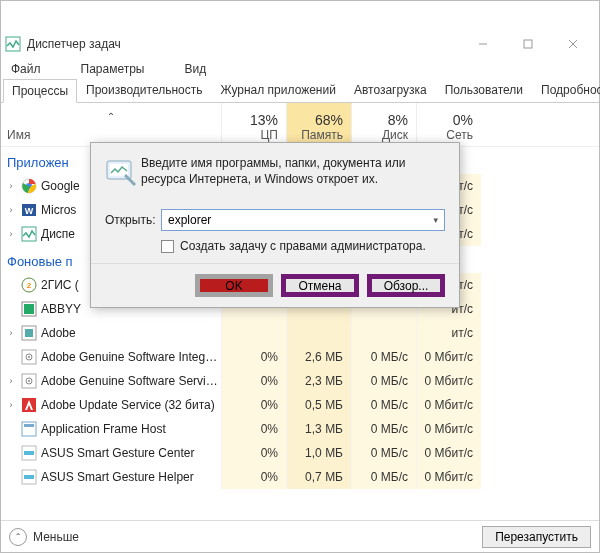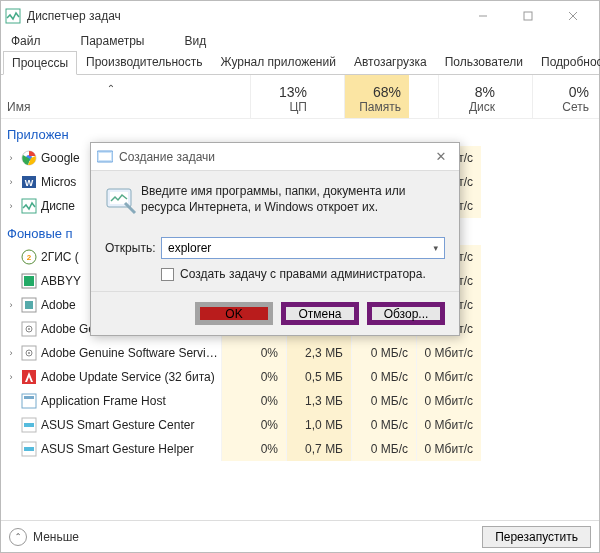--- a/index.html
+++ b/index.html
@@ -1,32 +1,32 @@
 <!DOCTYPE html>
 <html><head>
   <meta charset="utf-8">
   <style>
     * { box-sizing: border-box; margin: 0; padding: 0; font-family: "Segoe UI", Tahoma, sans-serif; }
     body { width: 600px; height: 553px; background: #fff; position: relative; overflow: hidden; }
     .window { border: 1px solid #bbb; width: 600px; height: 553px; background: #fff; display: flex; flex-direction: column; }
-    .titlebar { height: 30px; display: flex; align-items: center; padding: 0 4px; background: #fff; }
+    .titlebar { height: 30px; display: flex; align-items: center; padding: 0 4px; background: #fff; margin-top: 28px; }
     .titlebar-icon { width: 16px; height: 16px; margin-right: 6px; }
     .titlebar-title { font-size: 12px; flex: 1; color: #333; }
     .win-controls { display: flex; }
     .win-btn { width: 45px; height: 28px; display: flex; align-items: center; justify-content: center; font-size: 10px; }
     .win-btn svg { width: 10px; height: 10px; }
     .menubar { height: 20px; display: flex; align-items: center; padding: 0 2px; font-size: 12px; gap: 24px; }
     .menu-item { padding: 2px 8px; color: #333; }
     .tabbar { height: 24px; display: flex; align-items: flex-end; border-bottom: 1px solid #ccc; padding-left: 2px; background: #fff; }
     .tab { font-size: 12px; padding: 4px 8px; border: 1px solid transparent; color: #333; white-space: nowrap; }
     .tab.active { border: 1px solid #ccc; border-bottom: 1px solid #fff; background: #fff; position: relative; top: 1px; }
     .headers { display: flex; height: 44px; border-bottom: 1px solid #eee; }
     .col-name { width: 220px; display: flex; flex-direction: column; justify-content: flex-end; padding: 4px 6px; font-size: 12px; color: #555; }
     .col-name .sort { text-align: center; font-size: 10px; padding-bottom: 6px; color: #444;}
-    .col-stat { width: 65px; display: flex; flex-direction: column; justify-content: flex-end; align-items: flex-end; padding: 4px 8px; font-size: 12px; border-left: 1px solid #eee; margin-left: 29px; }
+    .col-stat { width: 65px; display: flex; flex-direction: column; justify-content: flex-end; align-items: flex-end; padding: 4px 8px; font-size: 12px; border-left: 1px solid #eee; }
     .col-stat .pct { font-size: 14px; color: #333; }
     .col-stat .lbl { font-size: 12px; color: #555; }
     .col-stat.hl2 { background: #fbe5a3; }
     .body { flex: 1; overflow-y: auto; overflow-x: hidden; }
     .group-hdr { font-size: 13px; color: #1a5dc6; padding: 8px 6px 4px; }
     .row { display: flex; height: 24px; align-items: center; font-size: 12px; }
     .row .cell-name { width: 220px; display: flex; align-items: center; padding-left: 4px; overflow: hidden; white-space: nowrap; text-overflow: ellipsis; }
     .row .chev { width: 12px; font-size: 9px; color: #666; text-align: center; }
     .row .ico { width: 16px; height: 16px; margin: 0 4px; display: inline-flex; align-items: center; justify-content: center; font-size: 10px; }
     .row .txt { overflow: hidden; text-overflow: ellipsis; white-space: nowrap; flex: 1; color: #222; }
@@ -337,30 +337,20 @@
   <div class="footer">
     <div class="fewer-btn">
       <span class="circle">⌃</span>
       <span>Меньше</span>
     </div>
     <div class="restart-btn">Перезапустить</div>
   </div>
 </div>
 
 <div class="dialog">
-  <div class="dlg-title">
-    <span class="dlg-title-icon">
-      <svg viewBox="0 0 16 16">
-          <rect x="0" y="2" width="16" height="11" rx="1" fill="#cde3f8" stroke="#6aa3dd"></rect>
-          <rect x="2" y="4" width="12" height="7" fill="#fff"></rect>
-        </svg>
-    </span>
-    <span class="dlg-title-text">Создание задачи</span>
-    <span class="dlg-close">✕</span>
-  </div>
   <div class="dlg-body">
     <div class="dlg-icon">
       <svg width="32" height="32" viewBox="0 0 32 32">
           <rect x="2" y="4" width="24" height="18" rx="2" fill="#e8f0fb" stroke="#8ab"></rect>
           <rect x="5" y="7" width="18" height="12" fill="#fff"></rect>
           <polyline points="6,16 10,12 13,15 17,10 22,14" fill="none" stroke="#5a8" stroke-width="1.5"></polyline>
           <path d="M20,18 l10,10" stroke="#8ab" stroke-width="3"></path>
         </svg>
     </div>
     <div class="dlg-instr">Введите имя программы, папки, документа или ресурса Интернета, и Windows откроет их.</div>

